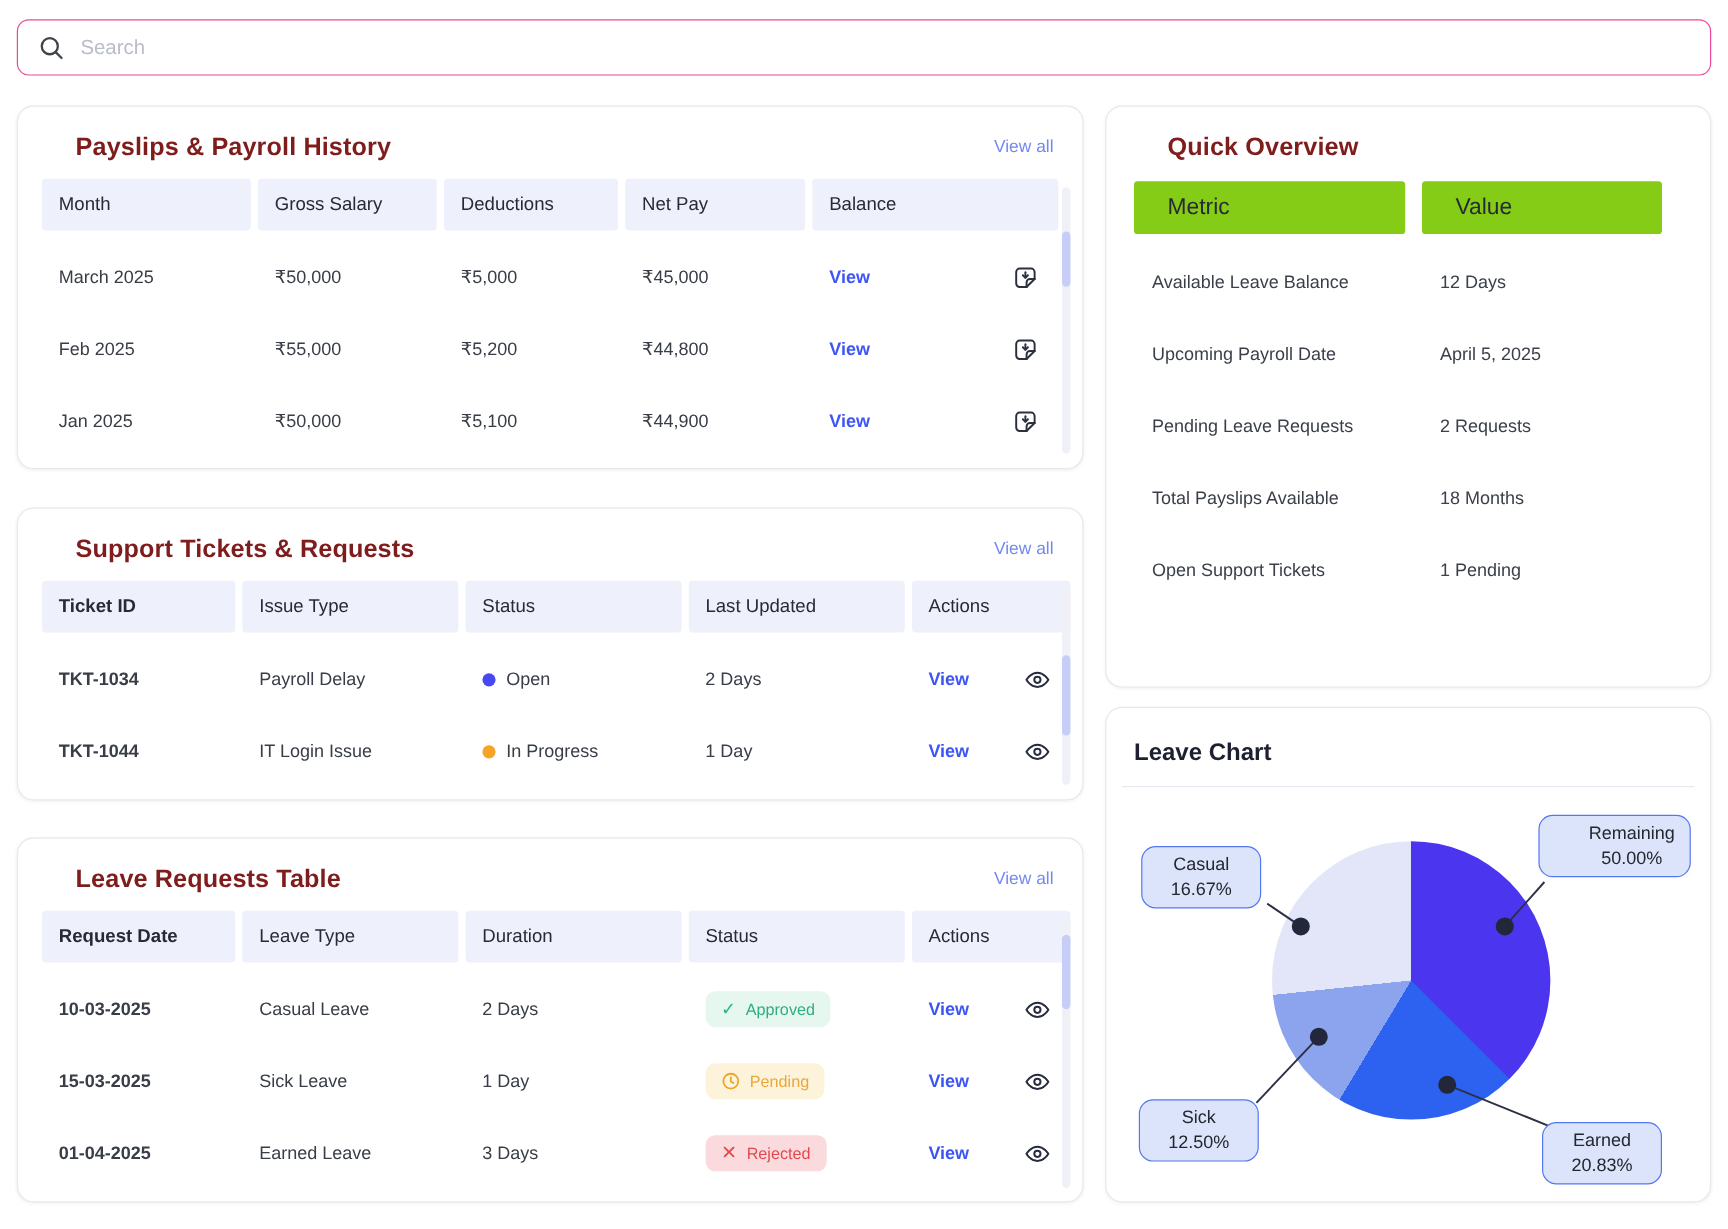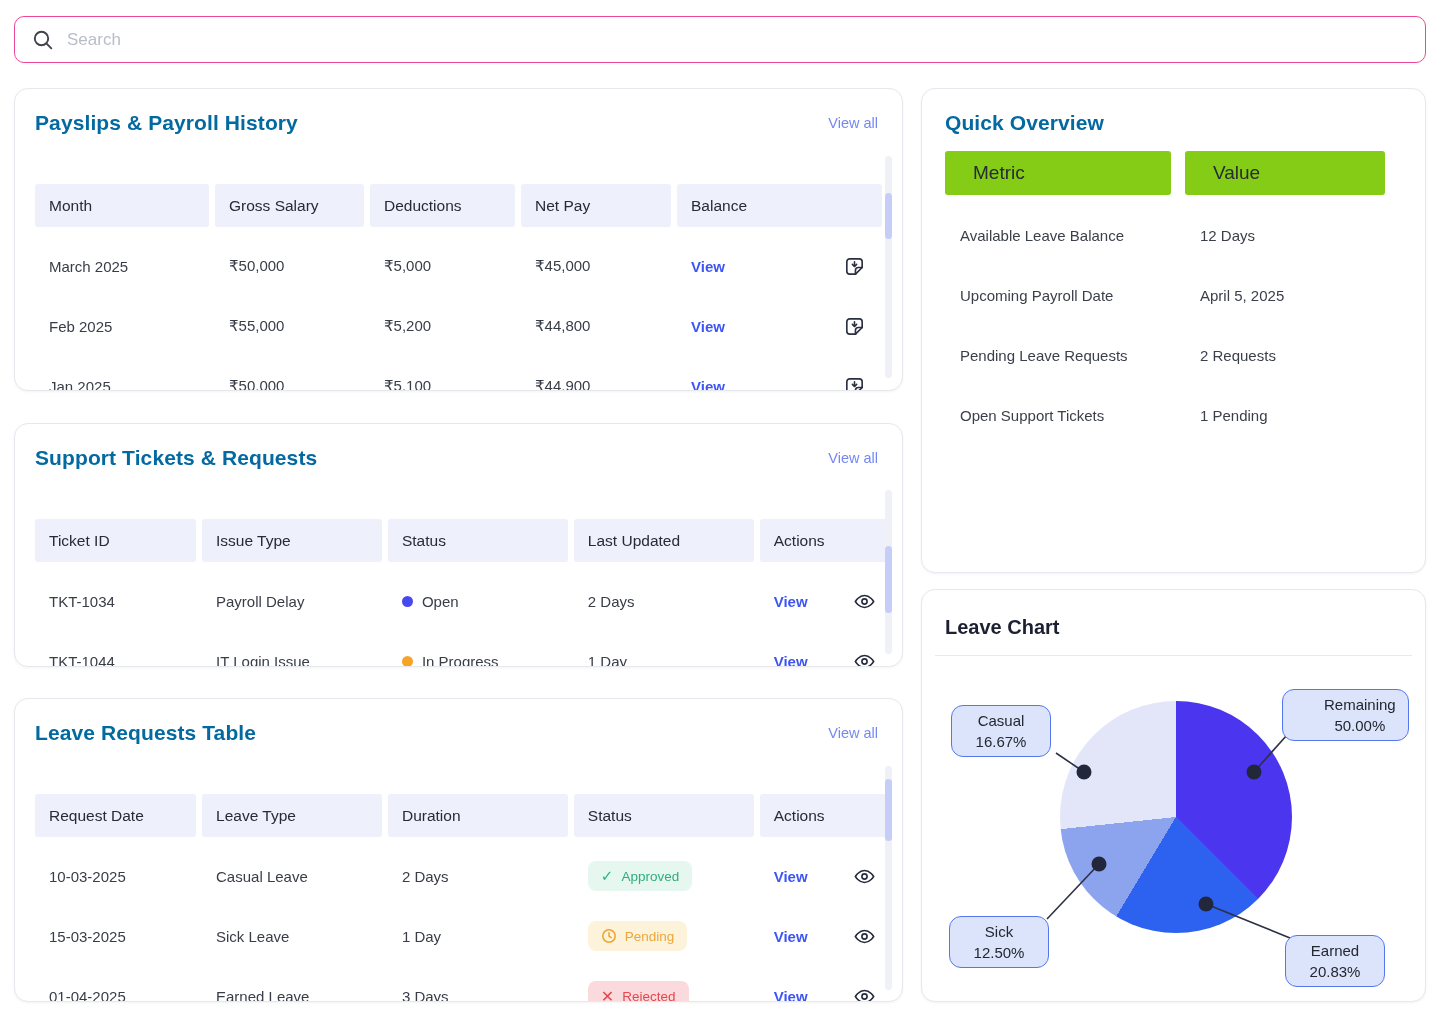--- a/index.html
+++ b/index.html
@@ -7,35 +7,35 @@
   .stage { position:relative; width:1440px; height:1024px; background:#ffffff; overflow:hidden; }
 
   
   .search-bar { position:absolute; left:14px; top:16px; width:1412px; height:47px; border:1px solid #ec4899; border-radius:10px; display:flex; align-items:center; padding:0 16px; background:#fff; }
   .search-bar input { border:none; outline:none; flex:1; font-size:17px; color:#3a3f4a; margin-left:12px; font-family:inherit; background:transparent; }
   .search-bar input::placeholder { color:#b9bdc6; }
 
   
   .card { position:absolute; background:#fff; border:1px solid #e7e8ee; border-radius:14px; box-shadow:0 1px 3px rgba(20,20,40,.05); overflow:hidden; }
   .card-head { display:flex; justify-content:space-between; align-items:center; padding:22px 24px 8px 20px; }
-  .card-title { font-size:21px; font-weight:700; color:#0369a1; letter-spacing:.1px; }
+  .card-title { font-size:21px; font-weight:700; color:#7f1d1d; letter-spacing:.1px;margin-left:28px; }
   .view-all { font-size:14.5px; color:#7488f2; text-decoration:none; cursor:pointer; }
 
   
   .tbl { padding:6px 10px 0 20px; position:relative; }
-  .thead { display:flex; gap:6px;margin-top:35px; }
+  .thead { display:flex; gap:6px; }
   .th { background:#eef0fb; border-radius:3px; height:43px; display:flex; align-items:center; padding-left:14px; font-size:15.5px; color:#272b34; }
   .trow { display:flex; gap:6px; align-items:center; height:60px; }
   .tbody { padding-top:9px; }
   .c { padding-left:14px; font-size:15px; color:#383d47; }
 
   
   .p0{width:174px;} .p1{width:149px;} .p2{width:145px;} .p3{width:150px;} .p4{width:205px;}
   
-  .s0{width:162px;} .s1{width:181px;} .s2{width:181px;} .s3{width:181px;} .s4{width:133px;}
+  .s0{width:162px;font-weight:bold;} .s1{width:181px;} .s2{width:181px;} .s3{width:181px;} .s4{width:133px;}
 
   .view-link { color:#3d55f5; font-size:15px; font-weight:600; text-decoration:none; cursor:pointer; }
   .actions-cell { display:flex; align-items:center; justify-content:space-between; padding-right:16px; }
   .icon-btn { display:inline-flex; cursor:pointer; line-height:0; }
 
   .dot { width:11px; height:11px; border-radius:50%; display:inline-block; margin-right:9px; flex:none; }
   .status-flex { display:flex; align-items:center; }
 
   .badge { display:inline-flex; align-items:center; gap:8px; height:30px; padding:0 13px; border-radius:8px; font-size:13.5px; }
   .badge-approved { background:#e6f7ef; color:#2fae7e; }
@@ -309,20 +309,24 @@
       </div>
       <div class="qo-row">
         <div class="qo-cell qo-m">Upcoming Payroll Date</div>
         <div class="qo-cell qo-v">April 5, 2025</div>
       </div>
       <div class="qo-row">
         <div class="qo-cell qo-m">Pending Leave Requests</div>
         <div class="qo-cell qo-v">2 Requests</div>
       </div>
       <div class="qo-row">
+        <div class="qo-cell qo-m">Total Payslips Available</div>
+        <div class="qo-cell qo-v">18 Months</div>
+      </div>
+      <div class="qo-row">
         <div class="qo-cell qo-m">Open Support Tickets</div>
         <div class="qo-cell qo-v">1 Pending</div>
       </div>
     </div>
   </div>
 
   <div class="card" style="left:921px; top:589px; width:505px; height:413px;">
     <div class="lc-title">Leave Chart</div>
     <div class="lc-divider"></div>
 
@@ -336,21 +340,21 @@
       <circle cx="162" cy="182" r="7.5" fill="#23273b"></circle>
       <circle cx="332" cy="182" r="7.5" fill="#23273b"></circle>
       <circle cx="177" cy="274" r="7.5" fill="#23273b"></circle>
       <circle cx="284" cy="314" r="7.5" fill="#23273b"></circle>
     </svg>
 
     <div class="callout" style="left:29px; top:115px;">
       <div>Casual</div>
       <div>16.67%</div>
     </div>
-    <div class="callout" style="left:360px; top:99px;padding-left:41px;">
+    <div class="callout" style="left:360px; top:89px;padding-left:41px;">
       <div>Remaining</div>
       <div>50.00%</div>
     </div>
     <div class="callout" style="left:27px; top:326px;">
       <div>Sick</div>
       <div>12.50%</div>
     </div>
     <div class="callout" style="left:363px; top:345px;">
       <div>Earned</div>
       <div>20.83%</div>

